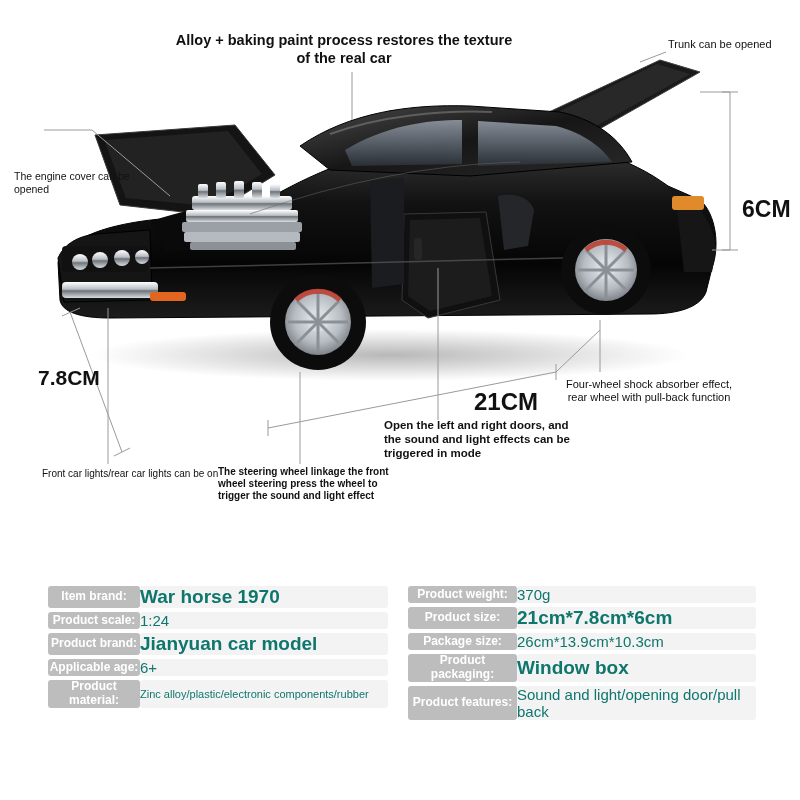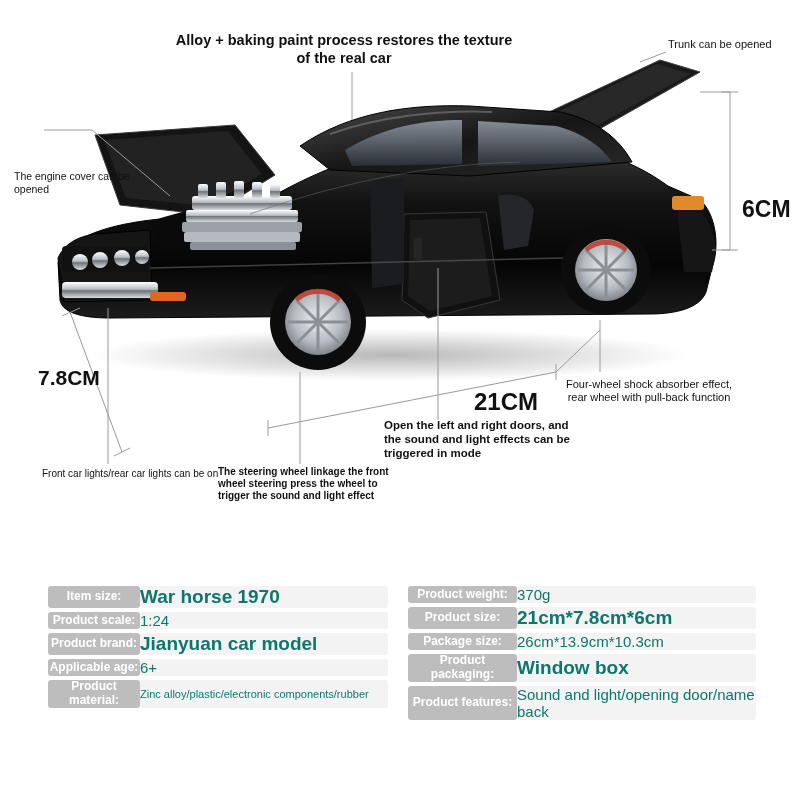--- a/index.html
+++ b/index.html
@@ -279,21 +279,21 @@
   <div class="dim" style="left:38px; top:366px; font-size:21px;">7.8CM</div>
 
   <div class="dim" style="left:474px; top:388px; font-size:24px;">21CM</div>
 </div>
 
 <div id="specs">
 
   <table id="spec-left" class="spec-table">
     <tbody>
       <tr>
-        <td class="lbl">Item size:</td>
+        <td class="lbl">Item brand:</td>
         <td class="val v-lg">War horse 1970</td>
       </tr>
       <tr>
         <td class="lbl">Product scale:</td>
         <td class="val v-md">1:24</td>
       </tr>
       <tr>
         <td class="lbl">Product brand:</td>
         <td class="val v-lg">Jianyuan car model</td>
       </tr>
@@ -321,17 +321,17 @@
       <tr>
         <td class="lbl">Package size:</td>
         <td class="val v-md">26cm*13.9cm*10.3cm</td>
       </tr>
       <tr>
         <td class="lbl">Product packaging:</td>
         <td class="val v-lg">Window box</td>
       </tr>
       <tr>
         <td class="lbl">Product features:</td>
-        <td class="val v-md">Sound and light/opening door/name back</td>
+        <td class="val v-md">Sound and light/opening door/pull back</td>
       </tr>
     </tbody>
   </table>
 </div>
 
 </body></html>

